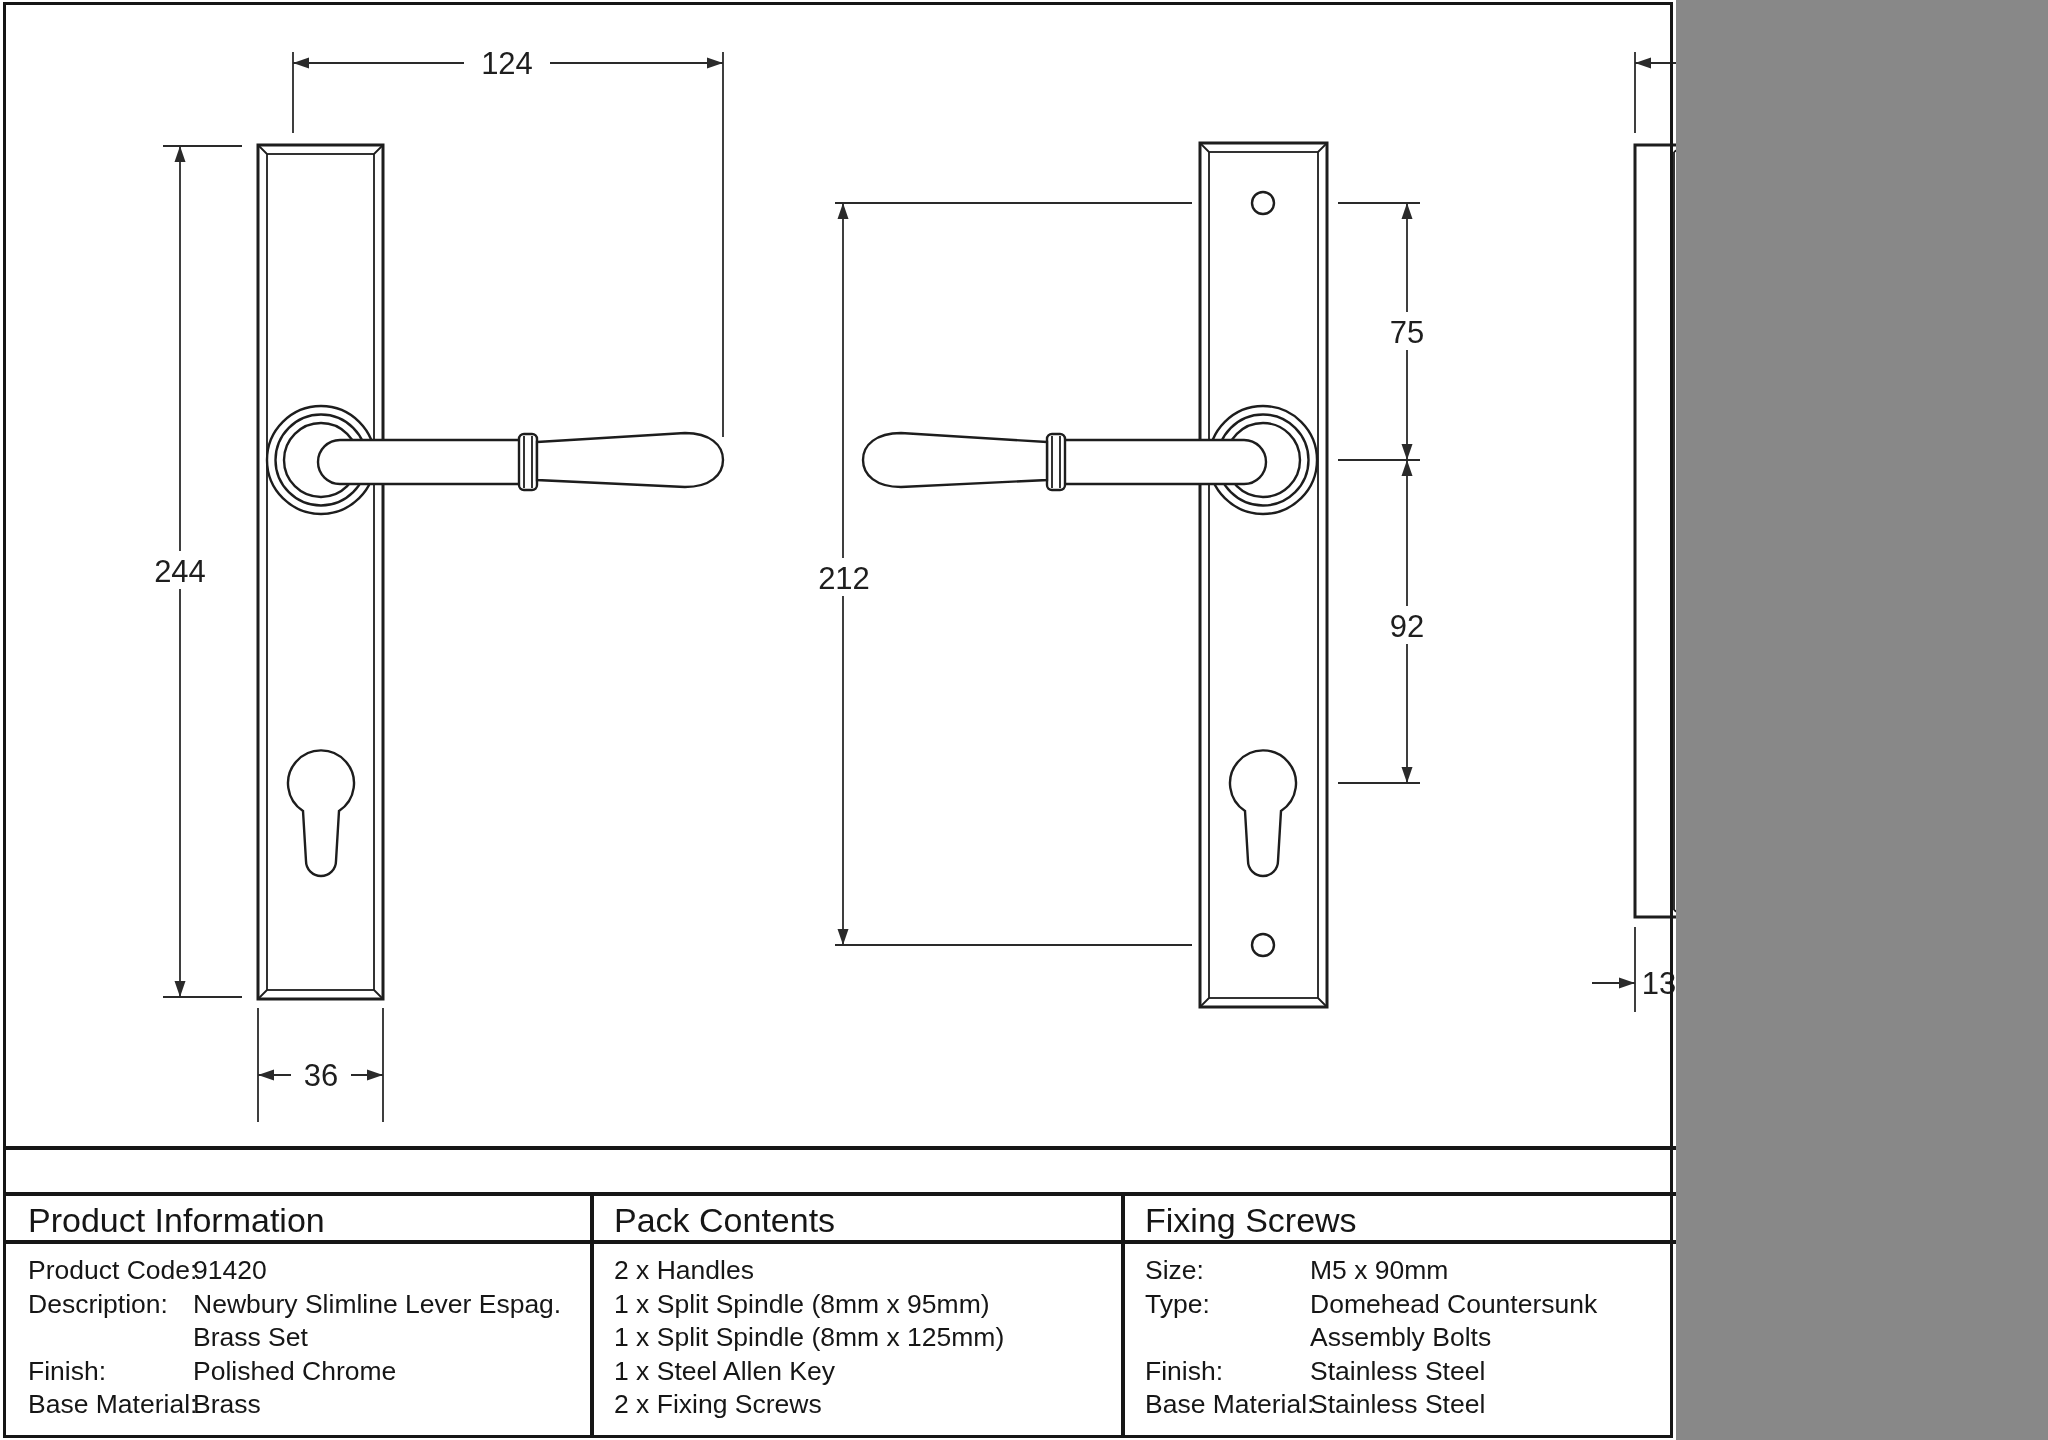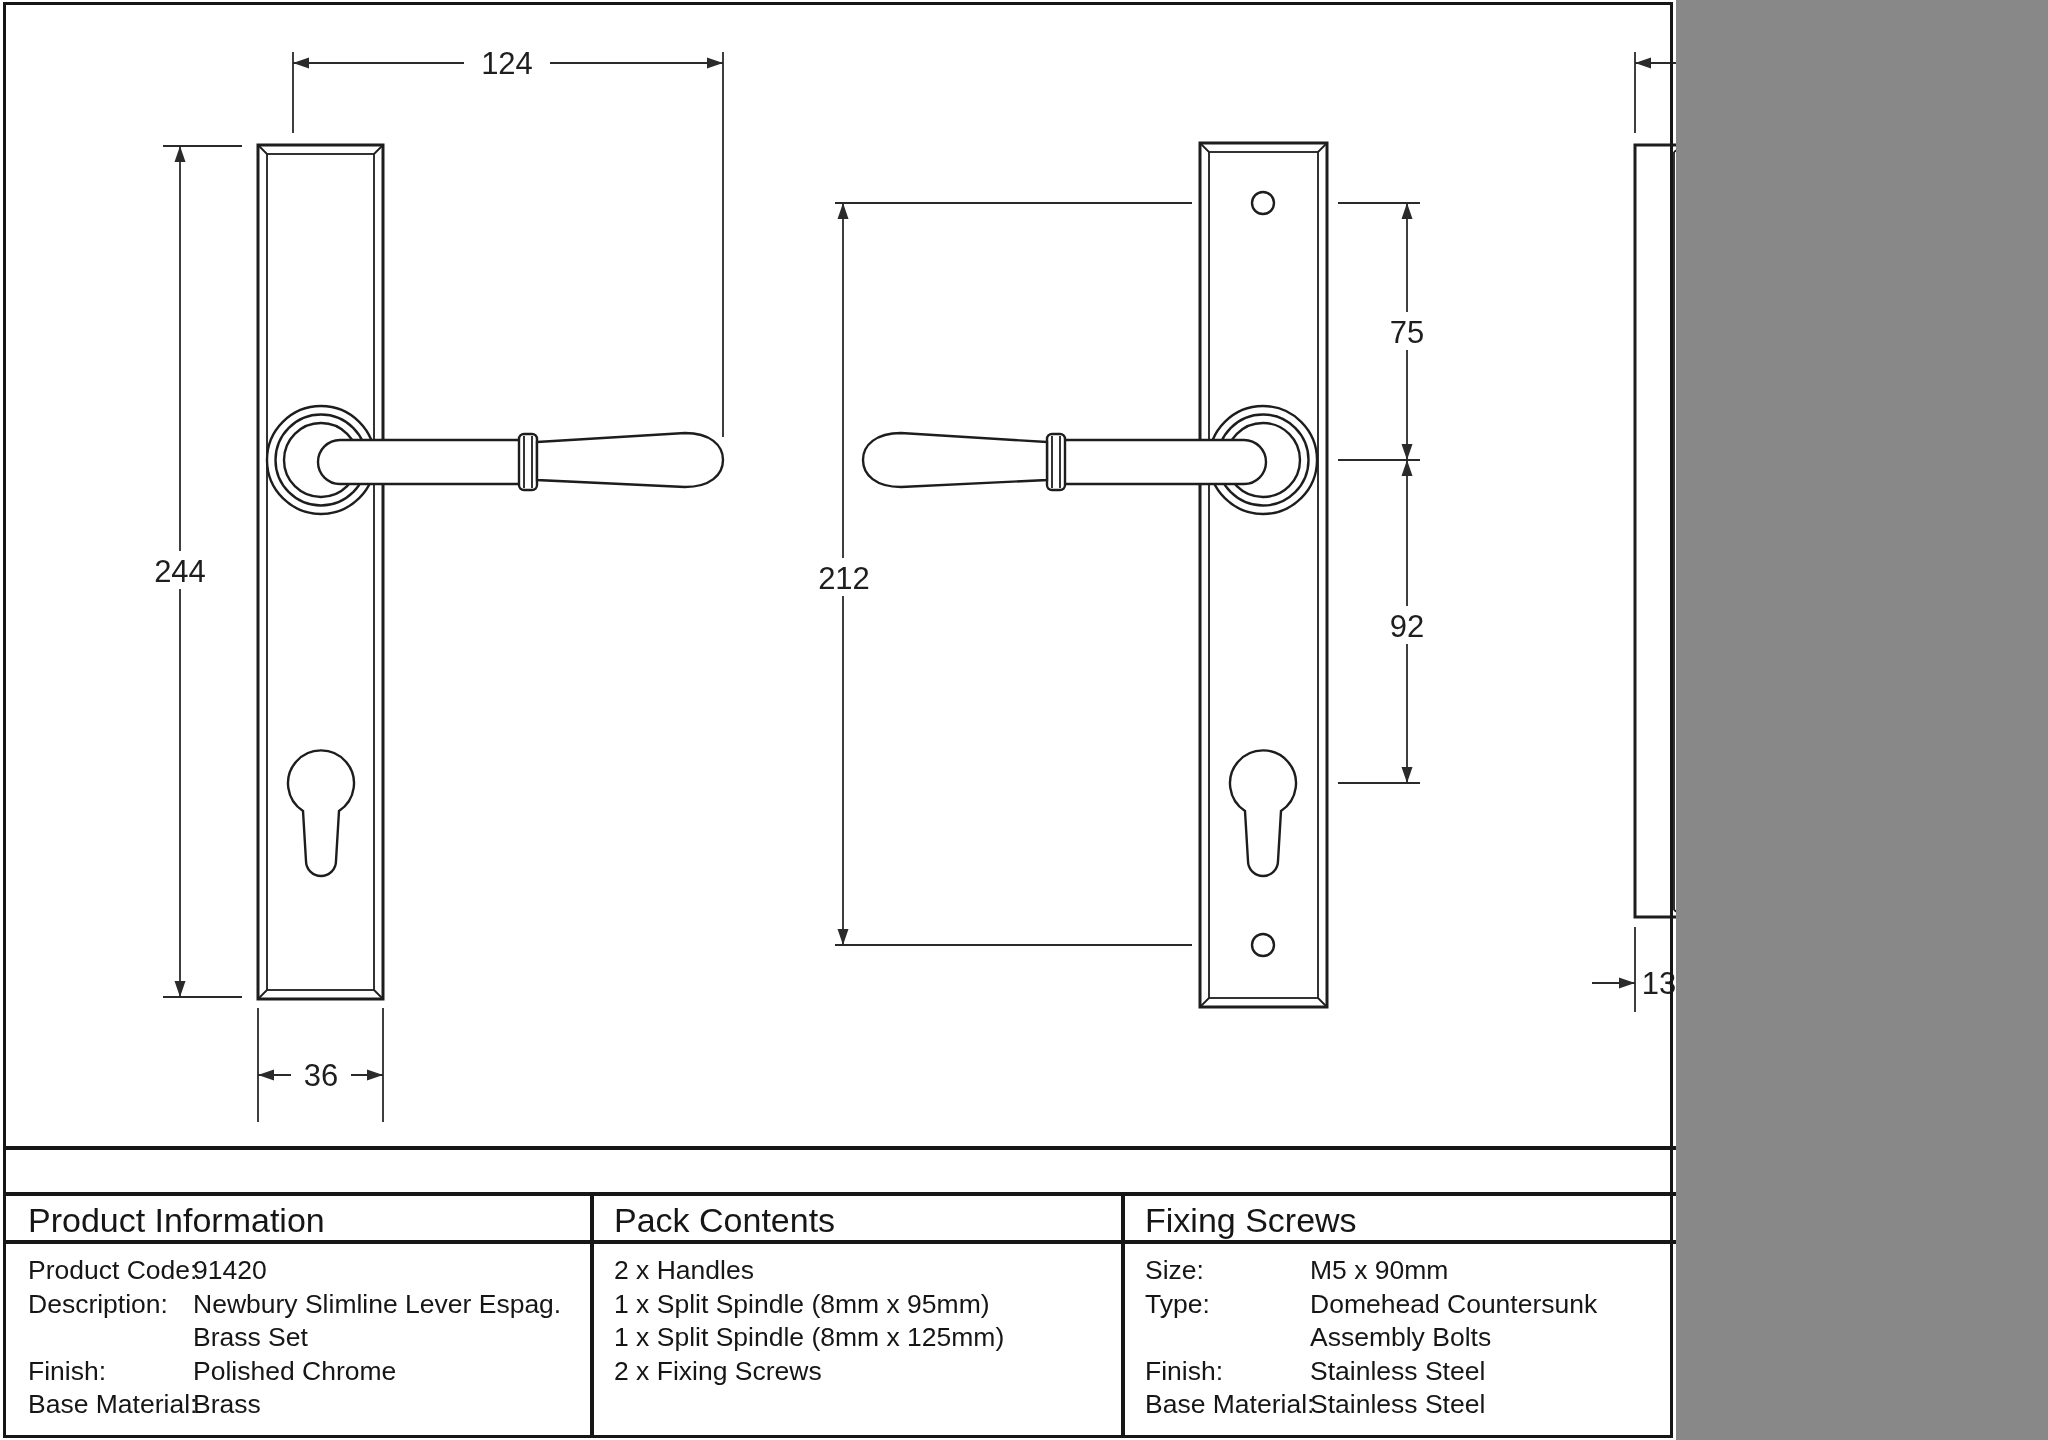--- a/index.html
+++ b/index.html
@@ -221,20 +221,21 @@
     <div class="trow">
       <span class="tlabel">Base Material:</span>
       <span class="tvalue">Brass</span>
     </div>
   </div>
 
   <div class="col" style="left:614px;width:490px;">
     <div class="trow">2 x Handles</div>
     <div class="trow">1 x Split Spindle (8mm x 95mm)</div>
     <div class="trow">1 x Split Spindle (8mm x 125mm)</div>
+    <div class="trow">1 x Steel Allen Key</div>
     <div class="trow">2 x Fixing Screws</div>
   </div>
 
   <div class="col" style="left:1145px;width:530px;">
     <div class="trow">
       <span class="tlabel">Size:</span>
       <span class="tvalue">M5 x 90mm</span>
     </div>
     <div class="trow">
       <span class="tlabel">Type:</span>

